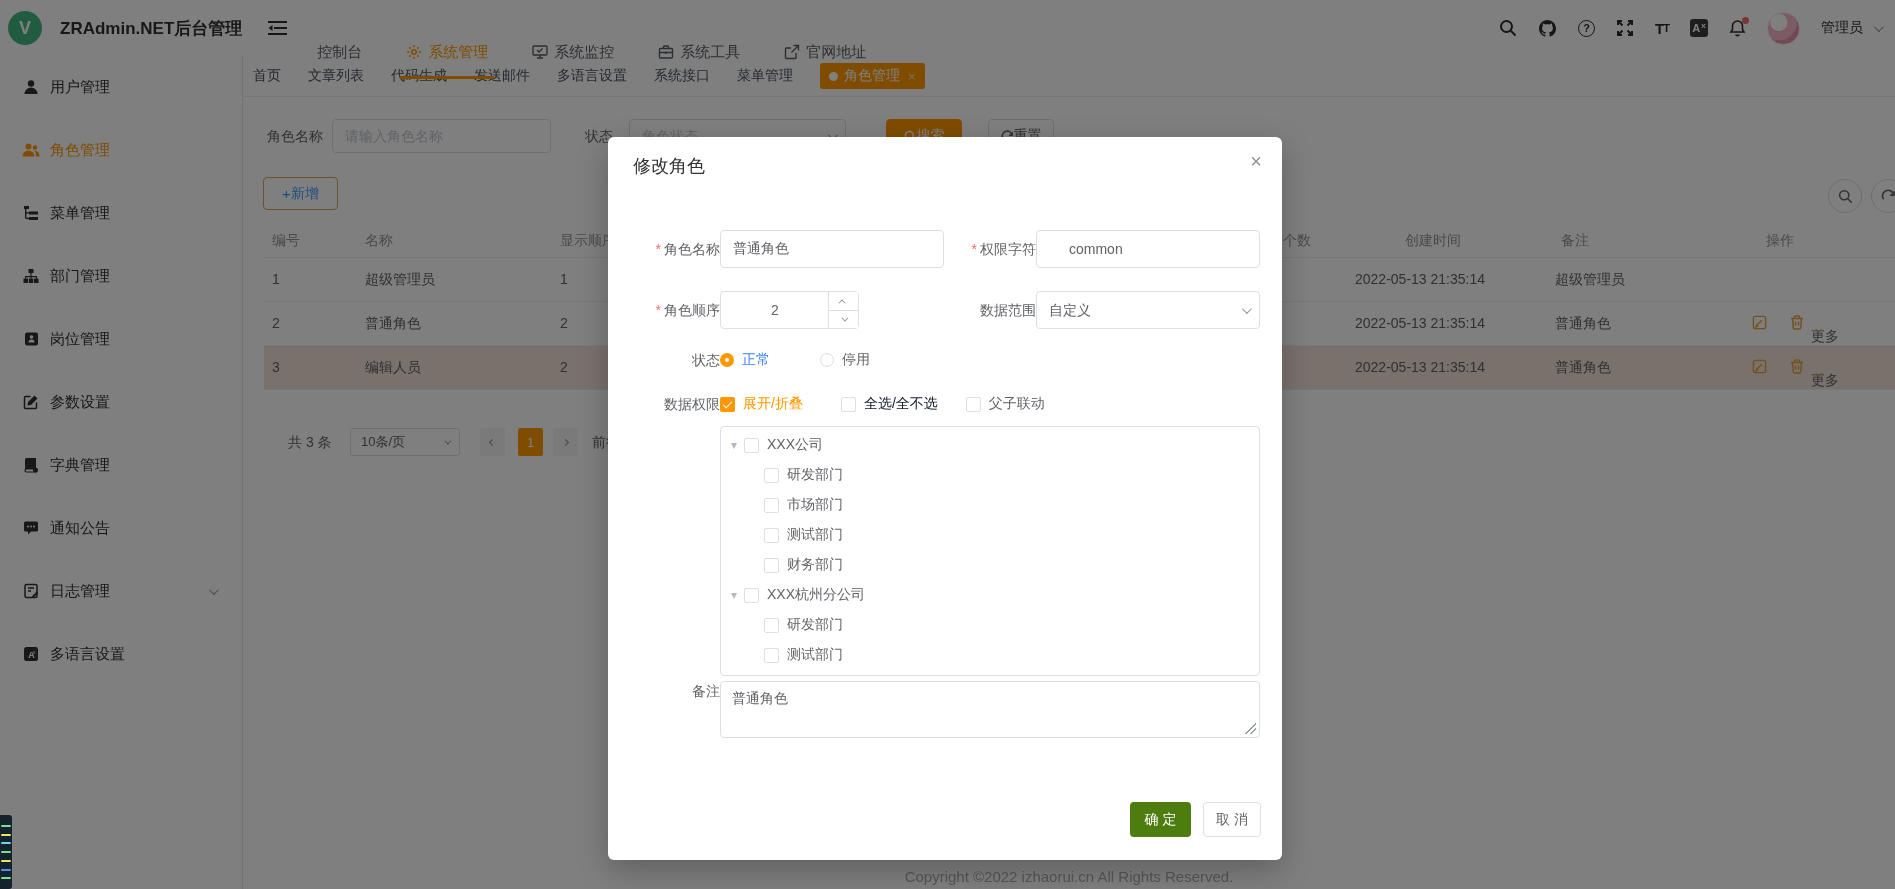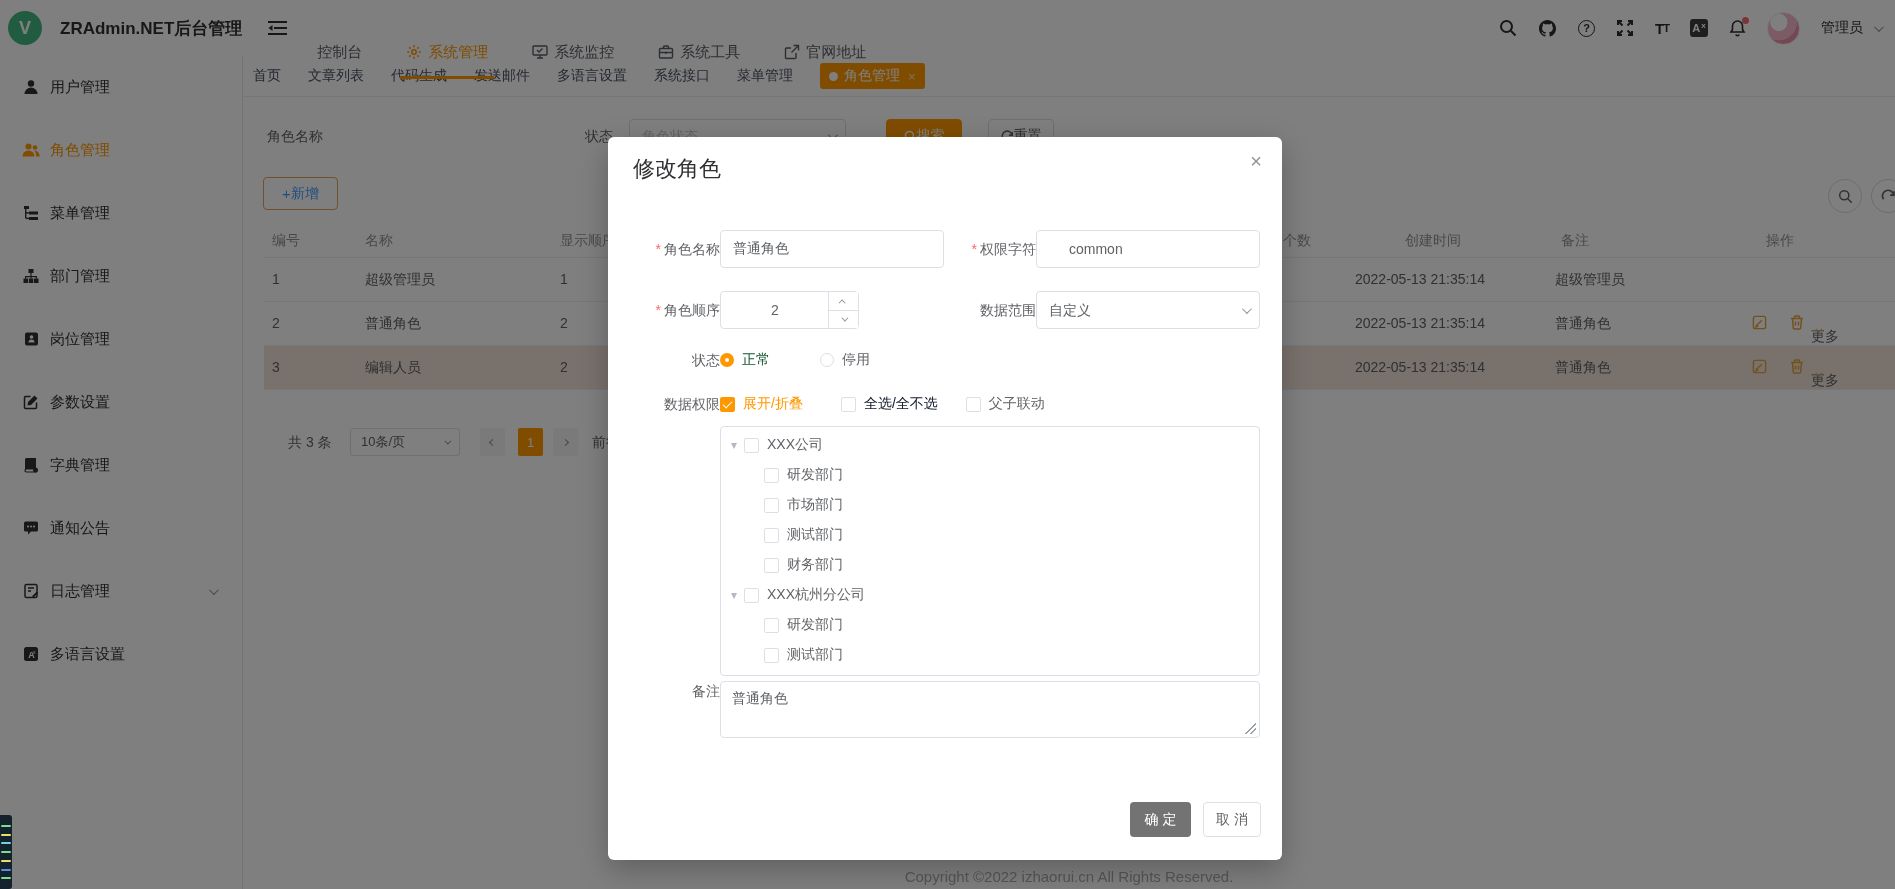--- a/index.html
+++ b/index.html
@@ -78,21 +78,21 @@
   .pg-btn{position:absolute;top:331px;width:25px;height:28px;background:#f4f4f5;border-radius:2px;display:flex;
     align-items:center;justify-content:center;cursor:pointer;}
   .pg-cur{position:absolute;left:275px;top:331px;width:25px;height:28px;background:#ff9800;color:#fff;border-radius:2px;
     display:flex;align-items:center;justify-content:center;font-size:13px;cursor:pointer;}
   .pg-goto{position:absolute;left:349px;top:337px;color:#606266;}
   .footer-copy{position:absolute;left:0;right:0;top:771px;text-align:center;color:#a9acb2;font-size:15px;}
   
   .overlay{position:absolute;inset:0;background:rgba(0,0,0,0.5);z-index:40;}
   .modal{position:absolute;left:608px;top:137px;width:674px;height:723px;background:#fff;border-radius:6px;z-index:50;
     box-shadow:0 10px 30px rgba(0,0,0,.25);}
-  .m-title{position:absolute;left:25px;top:17px;font-size:22px;color:#303133;}
+  .m-title{position:absolute;left:25px;top:17px;font-size:18px;color:#303133;}
   .m-close{position:absolute;right:20px;top:14px;font-size:20px;color:#909399;cursor:pointer;line-height:20px;}
   .m-label{position:absolute;width:92px;text-align:right;font-size:14px;color:#606266;line-height:38px;white-space:nowrap;}
   .m-label .star{color:#f56c6c;margin-right:3px;}
   .m-input{position:absolute;height:38px;border:1px solid #dcdfe6;border-radius:4px;font-size:14px;color:#606266;
     padding:0 12px;background:#fff;line-height:36px;}
   .num-ctrl{position:absolute;right:0;top:0;width:30px;height:36px;border-left:1px solid #dcdfe6;}
   .num-ctrl .half{height:18px;display:flex;align-items:center;justify-content:center;cursor:pointer;background:#fff;}
   .num-ctrl .half+.half{border-top:1px solid #dcdfe6;}
   .radio{display:inline-block;width:14px;height:14px;border-radius:50%;vertical-align:-2px;}
   .radio.on{background:#ff9800;position:relative;}
@@ -108,21 +108,21 @@
   .tree-row .caret{color:#b4b8c0;font-size:12px;width:14px;text-align:center;margin-left:6px;}
   .tree-row.lv1 .cbx{margin-left:3px;}
   .tree-row.lv2{padding-left:43px;}
   .tree-row .t-lab{margin-left:8px;}
   .m-textarea{position:absolute;left:112px;top:544px;width:540px;height:57px;border:1px solid #dcdfe6;border-radius:4px;
     font-size:14px;color:#606266;padding:7px 11px;resize:none;font-family:inherit;line-height:18px;}
   .resize-grip{position:absolute;left:637px;top:586px;width:11px;height:11px;z-index:51;pointer-events:none;
     background:linear-gradient(135deg,transparent 0 50%,#9aa0a8 50% 56%,transparent 56% 72%,#9aa0a8 72% 78%,transparent 78%);}
   .m-btn{position:absolute;top:665px;height:35px;border-radius:4px;font-size:14px;display:flex;align-items:center;
     justify-content:center;cursor:pointer;}
-  .m-btn.ok{left:522px;width:61px;background:#737373;color:#fff;letter-spacing:4px;padding-left:4px;}
+  .m-btn.ok{left:522px;width:61px;background:#4d7c0f;color:#fff;letter-spacing:4px;padding-left:4px;}
   .m-btn.cancel{left:595px;width:58px;background:#fff;border:1px solid #dcdfe6;color:#606266;letter-spacing:4px;padding-left:4px;}
   
   .corner-widget{position:absolute;left:0;top:815px;width:12px;height:74px;background:#14222e;z-index:60;border-radius:0 3px 3px 0;
     display:flex;flex-direction:column;justify-content:space-evenly;padding:3px 1px;}
   .corner-widget i{display:block;height:2px;border-radius:1px;}
   svg{display:block;}
 </style>
 </head>
 <body>
 
@@ -349,20 +349,23 @@
             <text x="10" y="7.5" font-size="5" fill="#fff">x</text>
           </svg>
       </span>
       <span>多语言设置</span>
     </div>
   </aside>
 
   <main class="content">
 
     <span class="f-label" style="left:24px;top:22px;">角色名称</span>
+    <div class="inp" style="left:89px;top:22px;width:219px;">
+      <span class="ph">请输入角色名称</span>
+    </div>
     <span class="f-label" style="left:342px;top:22px;">状态</span>
     <div class="inp" style="left:386px;top:22px;width:217px;">
       <span class="ph">角色状态</span>
       <span class="chev down sel-chev"></span>
     </div>
     <div class="btn orange" style="left:643px;top:22px;width:76px;">
       <svg width="13" height="13" viewBox="0 0 18 18" fill="none" stroke="#fff" stroke-width="2.2">
           <circle cx="7.5" cy="7.5" r="5.5"></circle>
           <line x1="11.8" y1="11.8" x2="16.5" y2="16.5"></line>
         </svg>
@@ -512,21 +515,21 @@
     <div class="m-input" style="left:428px;top:154px;width:224px;">
       <span>自定义</span>
       <span class="chev down sel-chev" style="top:15px;"></span>
     </div>
 
     <div class="m-label" style="left:20px;top:204px;">
       <span>状态</span>
     </div>
     <div style="position:absolute;left:112px;top:204px;height:38px;display:flex;align-items:center;gap:8px;">
       <span class="radio on"></span>
-      <span style="color:#14532d;">正常</span>
+      <span style="color:#3b82f6;">正常</span>
       <span class="radio off" style="margin-left:42px;"></span>
       <span style="color:#606266;">停用</span>
     </div>
 
     <div class="m-label" style="left:20px;top:252px;line-height:30px;">
       <span>数据权限</span>
     </div>
     <div style="position:absolute;left:112px;top:252px;height:30px;display:flex;align-items:center;gap:8px;">
       <span class="cbx on"></span>
       <span style="color:#ff9800;">展开/折叠</span>

